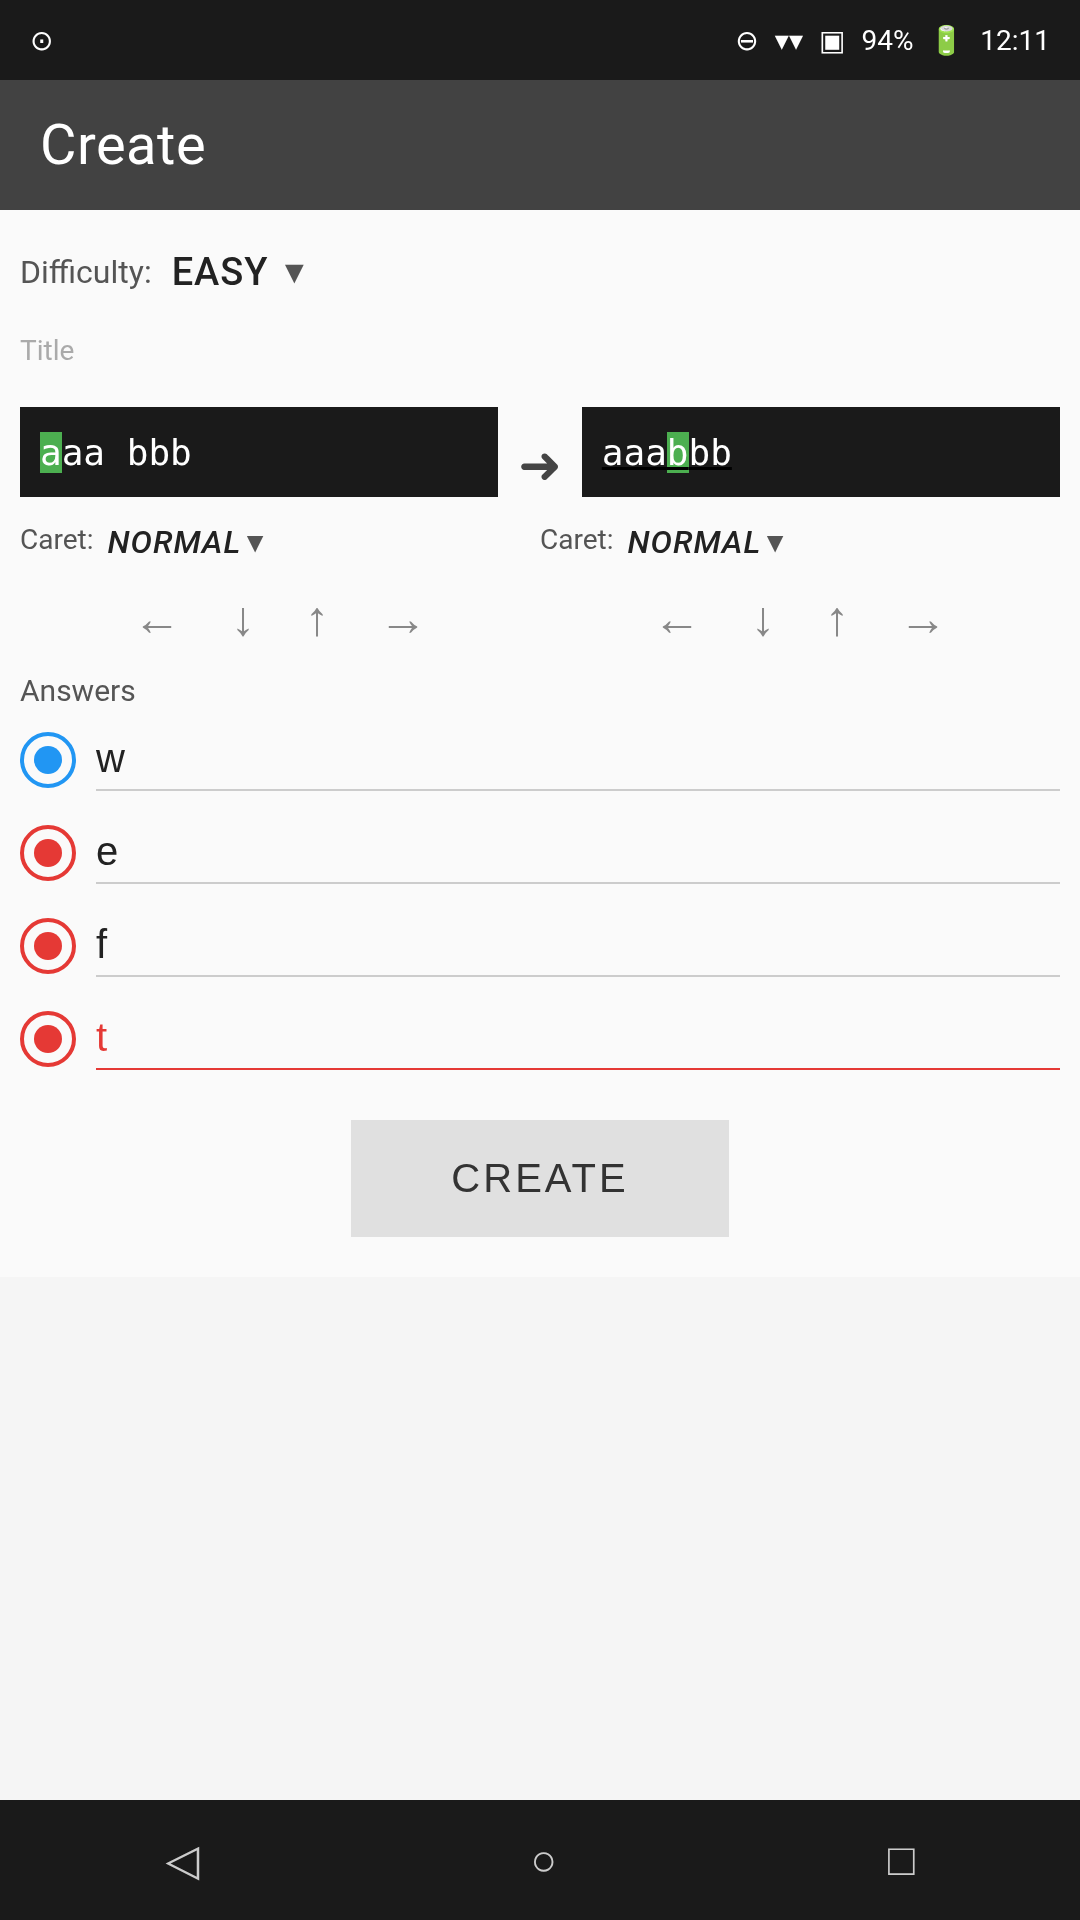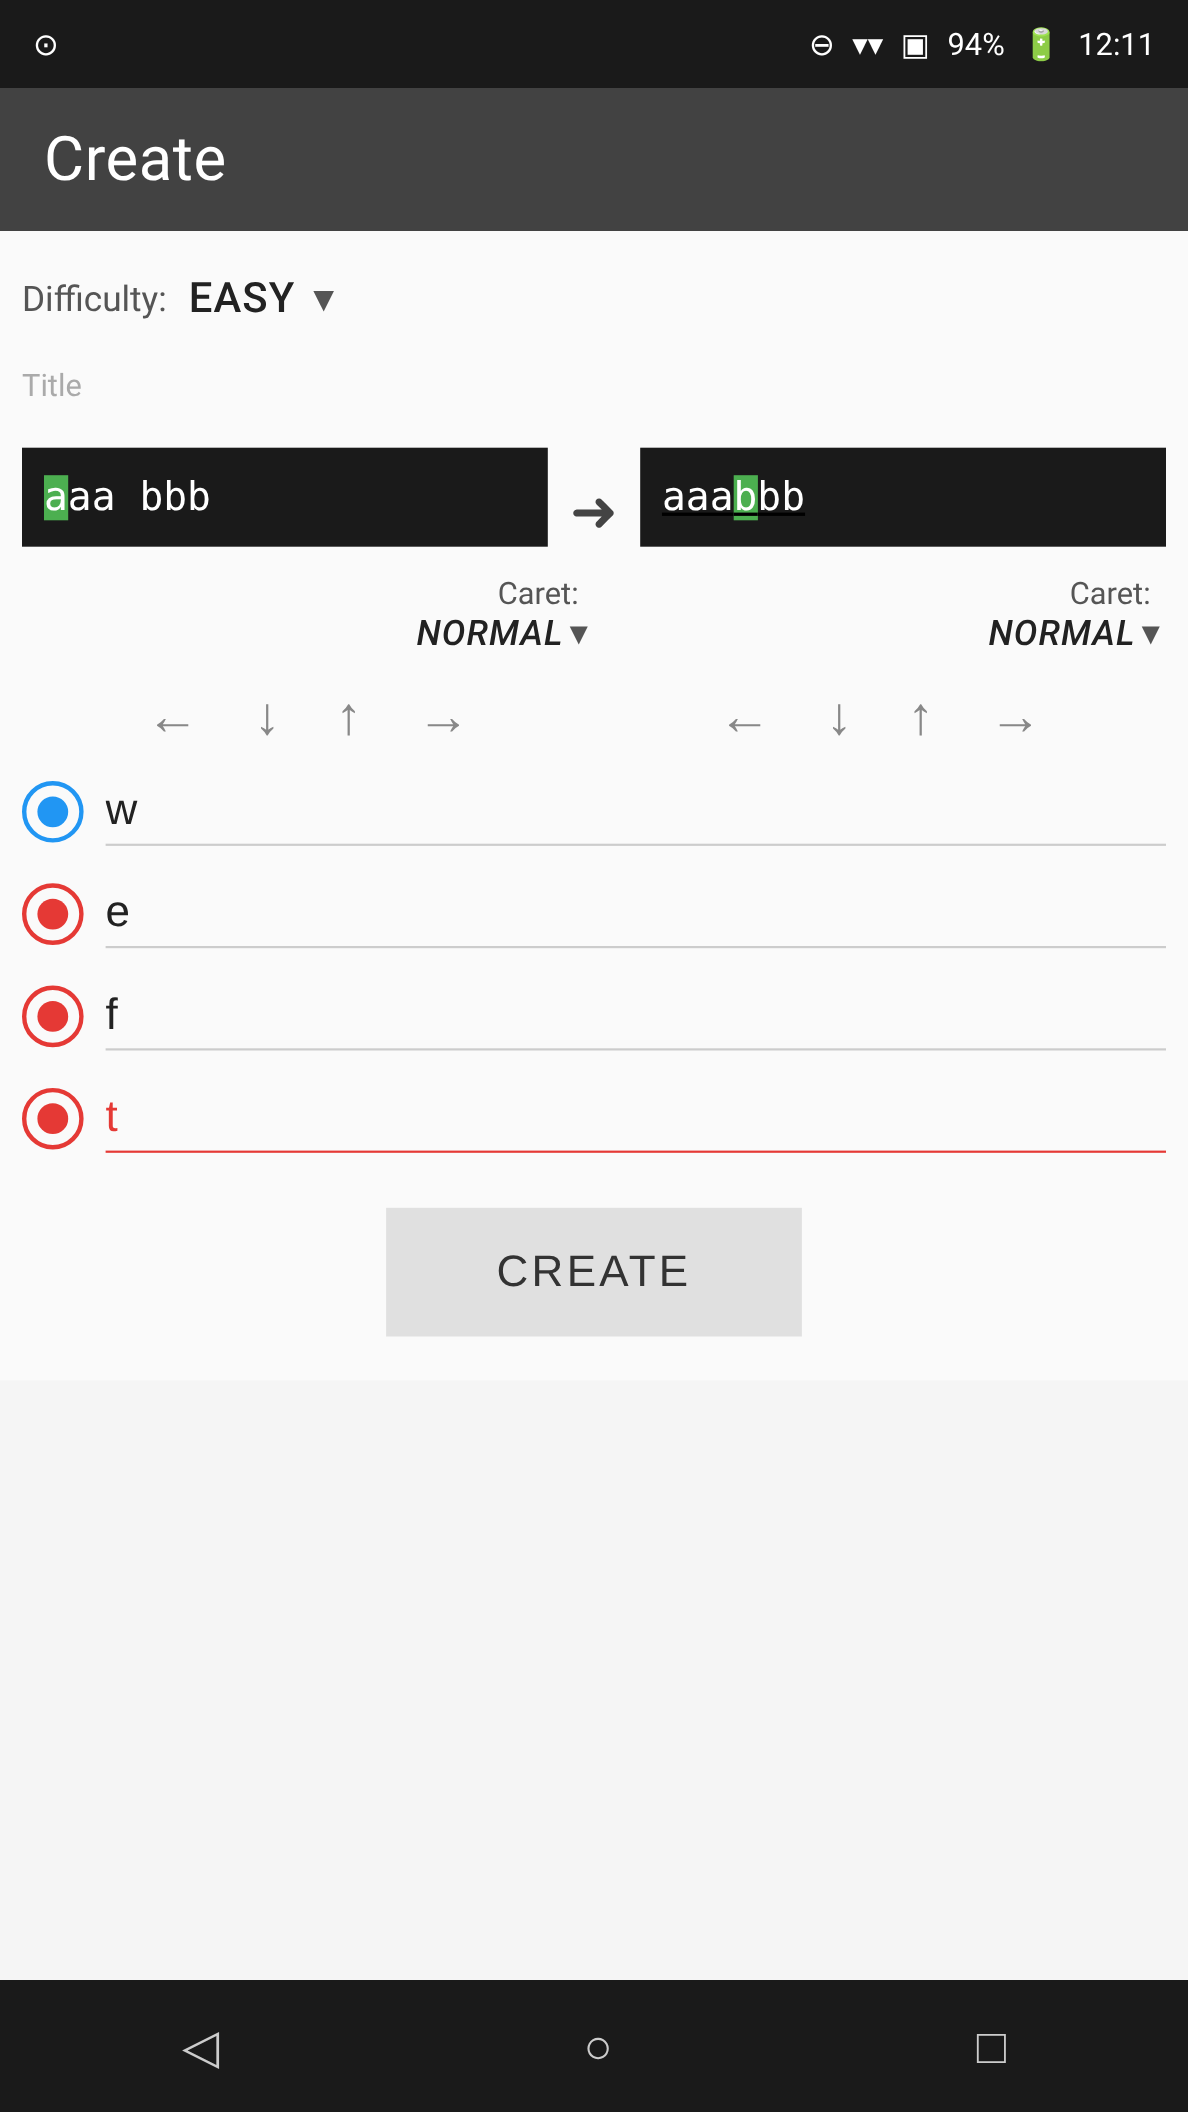--- a/index.html
+++ b/index.html
@@ -118,23 +118,22 @@
       font-family: monospace;
       padding: 18px 20px;
       min-height: 90px;
       display: flex;
       align-items: center;
     }
 
     
     .caret-row {
       display: flex;
-      align-items: flex-end;
+      align-items: flex-start;
       margin-top: 16px;
-      flex-direction: column;
     }
     .caret-label {
       font-size: 28px;
       color: #555;
       margin-right: 14px;
     }
     .caret-select {
       display: flex;
       align-items: center;
       gap: 0;
@@ -374,20 +373,21 @@
       <div class="dir-buttons">
         <button class="dir-btn">←</button>
         <button class="dir-btn">↓</button>
         <button class="dir-btn">↑</button>
         <button class="dir-btn">→</button>
       </div>
     </div>
   </div>
 
   <div class="answers-section">
+    <div class="answers-title">Answers</div>
 
     <div class="answer-row">
       <div class="radio-btn correct">
         <div class="inner-dot"></div>
       </div>
       <input class="answer-input" type="text" value="w" style="">
     </div>
 
     <div class="answer-row">
       <div class="radio-btn wrong">

